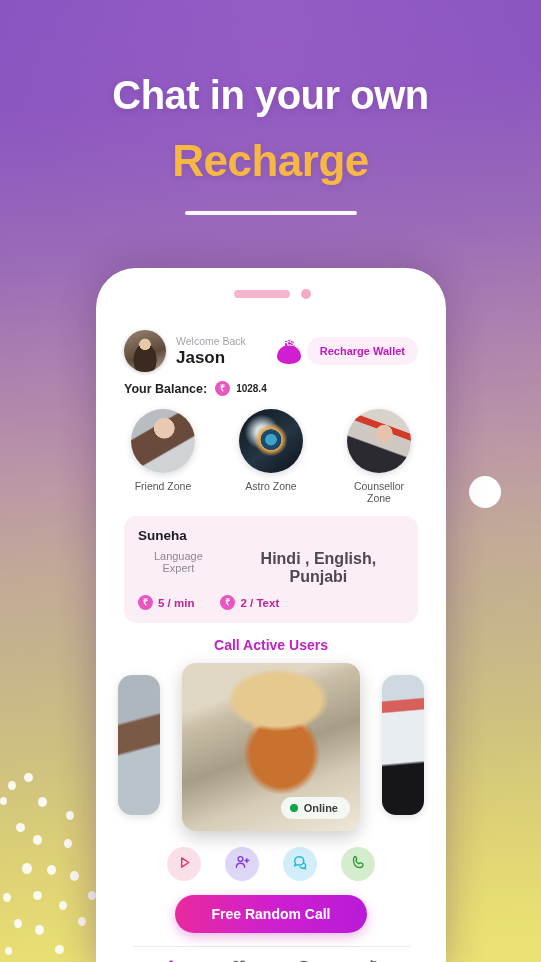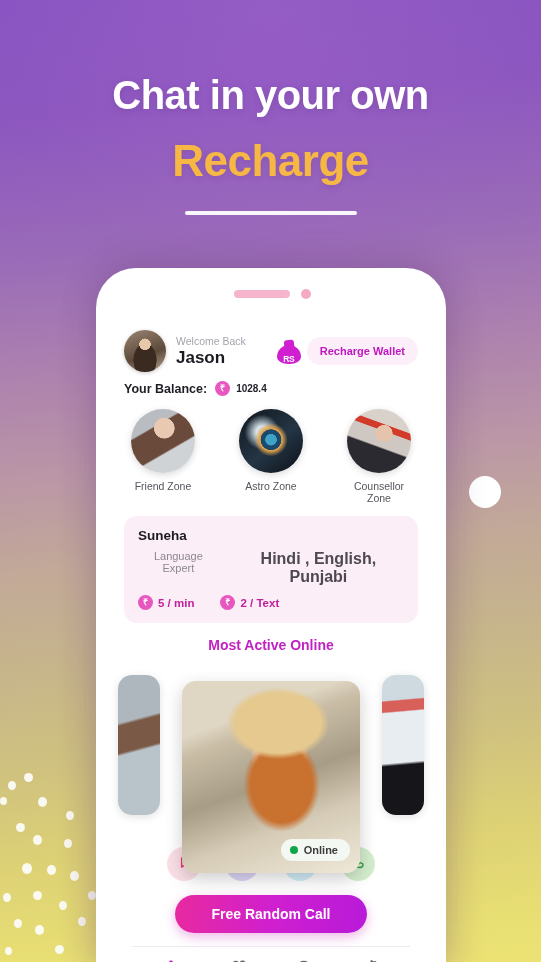--- a/index.html
+++ b/index.html
@@ -110,21 +110,21 @@
   .bag .body{
     position:absolute; left:1px; bottom:0; width:24px; height:19px;
     background:#cf1fd0; border-radius:50% 50% 48% 48% / 62% 62% 38% 38%;
   }
   .bag .neck{
     position:absolute; left:8px; top:2px; width:10px; height:7px;
     background:#cf1fd0; border-radius:3px 3px 0 0;
     transform:rotate(-6deg);
   }
   .bag .rs{
-    position:absolute; left:0; bottom:0; width:26px; text-align:center;
+    position:absolute; left:0; bottom:16px; width:26px; text-align:center;
     font-size:8.5px; font-weight:bold; color:#ffffff; letter-spacing:-0.3px;
   }
   .recharge{
     background:#fceffa; color:#c018c0; border:none;
     font-family:"Liberation Sans", sans-serif;
     font-size:11px; font-weight:bold; padding:8px 13px; border-radius:16px;
     cursor:pointer; white-space:nowrap;
   }
   .balance{ display:flex; align-items:center; margin-top:9px; }
   .balance .lbl{ font-size:12.5px; font-weight:bold; color:#201e26; }
@@ -193,21 +193,21 @@
     left:-6px; width:42px; height:140px;
     background:linear-gradient(165deg,#aeb7bd 0 32%, #7a5a46 34% 52%, #b9c3ca 54%);
     box-shadow:0 2px 8px rgba(0,0,0,.12);
   }
   .card.right{
     right:-6px; width:42px; height:140px;
     background:linear-gradient(175deg,#cfd9e0 0 18%, #d8605a 19% 26%, #e7edf1 27% 62%, #15151a 64%);
     box-shadow:0 2px 8px rgba(0,0,0,.12);
   }
   .card.center{
-    left:50%; margin-left:-89px; top:18px; width:178px; height:192px;
+    left:50%; margin-left:-89px; top:0; width:178px; height:168px;
     background:
       radial-gradient(ellipse 40% 26% at 54% 22%, #e5c98f 0 60%, rgba(0,0,0,0) 72%),
       radial-gradient(ellipse 30% 34% at 56% 54%, #c9712f 0 58%, rgba(0,0,0,0) 72%),
       radial-gradient(ellipse 22% 20% at 55% 40%, #f0cfb2 0 60%, rgba(0,0,0,0) 74%),
       linear-gradient(160deg,#dfd6c4 0 22%, #c9bda6 30%, #a79d86 52%, #d5cbb6 72%, #efe8d8 100%);
     box-shadow:0 6px 18px rgba(0,0,0,.20);
     padding-left:19px;
   }
   .online{
     position:absolute; right:10px; bottom:12px;
@@ -338,21 +338,21 @@
             <span class="coin2">₹</span>
             <span class="txt">5 / min</span>
           </span>
           <span class="price">
             <span class="coin2">₹</span>
             <span class="txt">2 / Text</span>
           </span>
         </div>
       </div>
 
-      <div class="sec-title">Most Active Online</div>
+      <div class="sec-title">Call Active Users</div>
 
       <div class="carousel">
         <div class="card left"></div>
         <div class="card right"></div>
         <div class="card center">
           <div class="online">
             <span class="dot"></span>
             <span class="t">Online</span>
           </div>
         </div>

